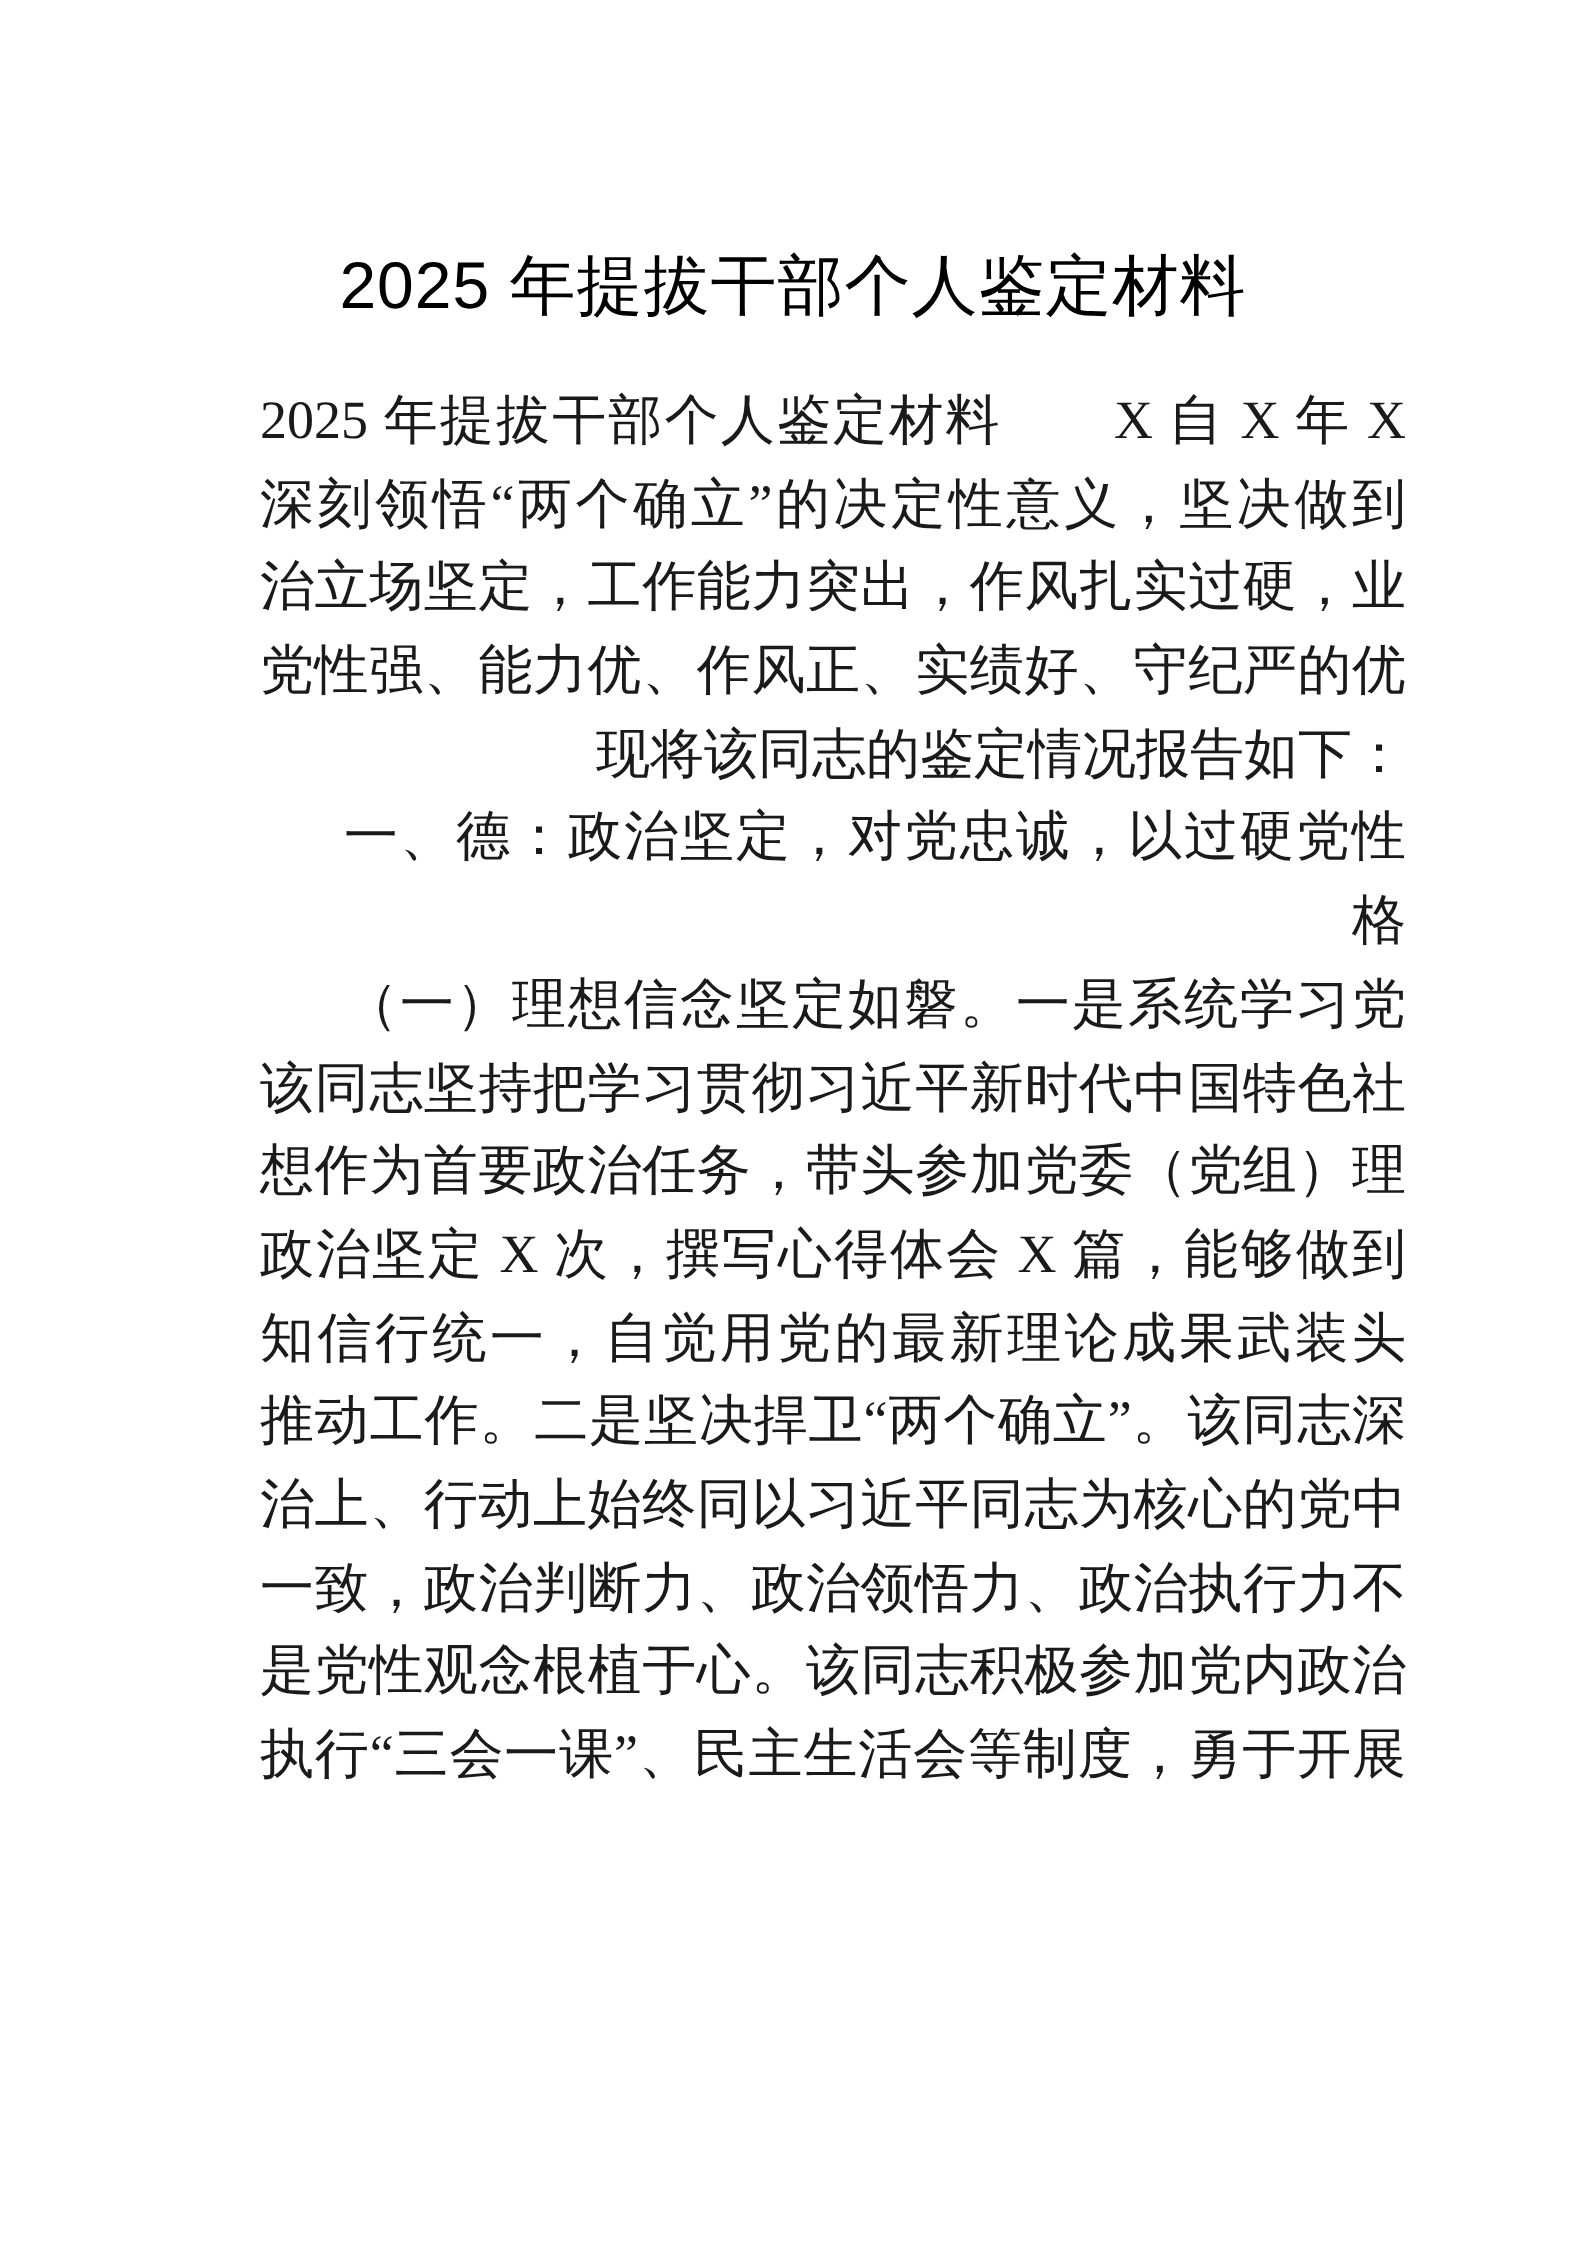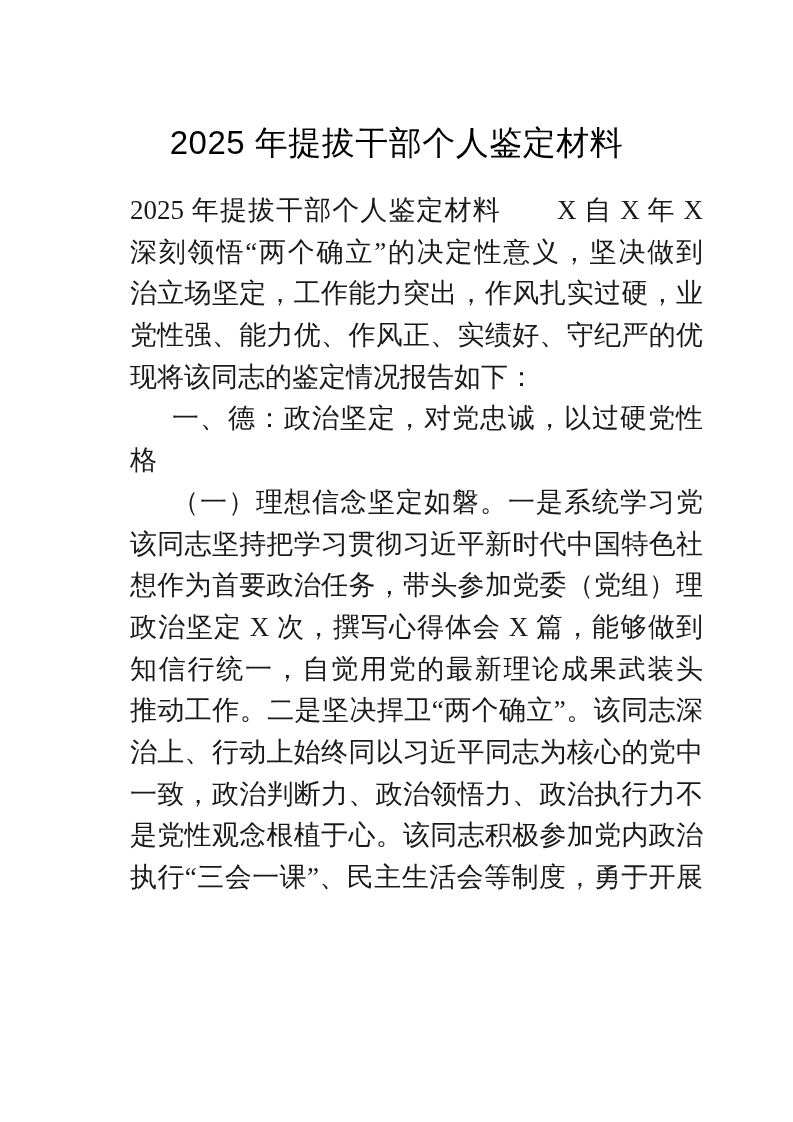--- a/index.html
+++ b/index.html
@@ -33,21 +33,21 @@
     top: 190px;
     left: 130px;
     width: 573px;
     font-family: "Liberation Serif", serif;
     font-size: 27px;
     color: var(--body-color, #1a1a1a);
   }
   .line {
     height: 41.7px;
     line-height: 41.7px;
-    text-align: left;
+    text-align: right;
     white-space: normal;
     overflow: hidden;
   }
   .line.fill {
     text-align: justify;
     text-align-last: justify;
   }
   .line.indent {
     padding-left: 42px;
     font-family: Liberation Serif, serif;

